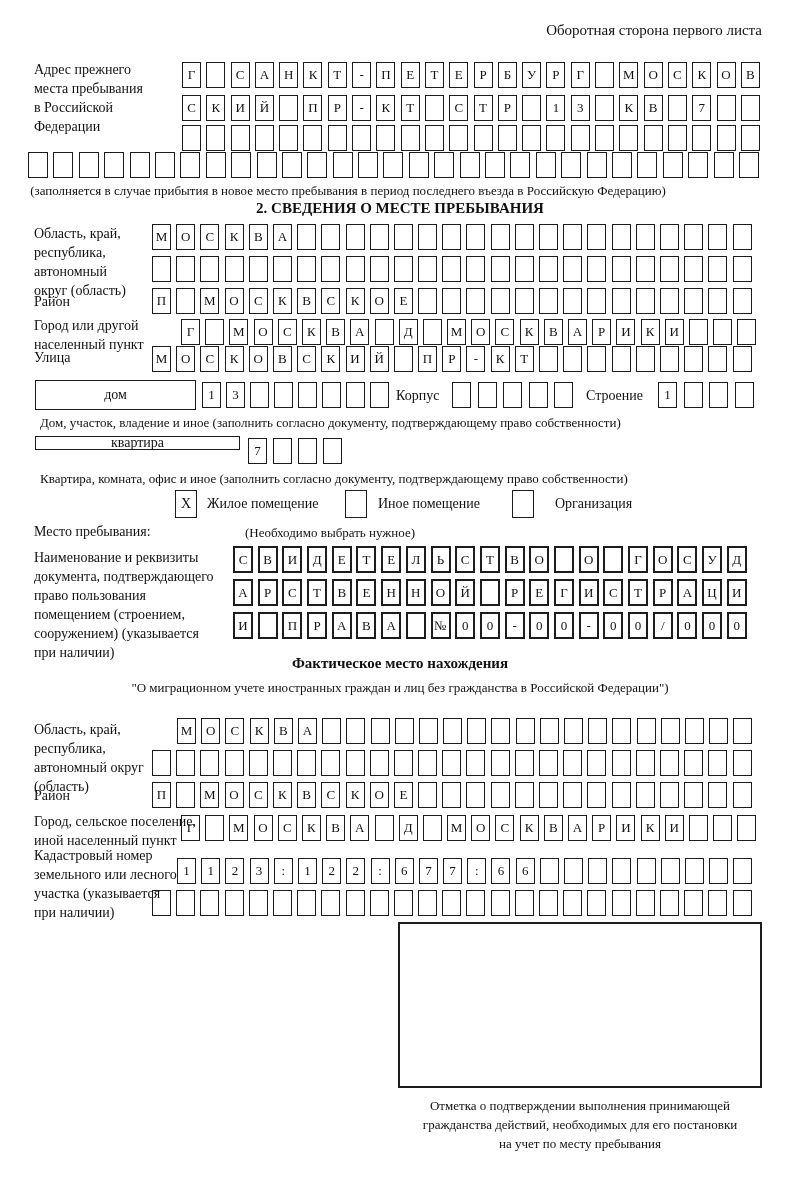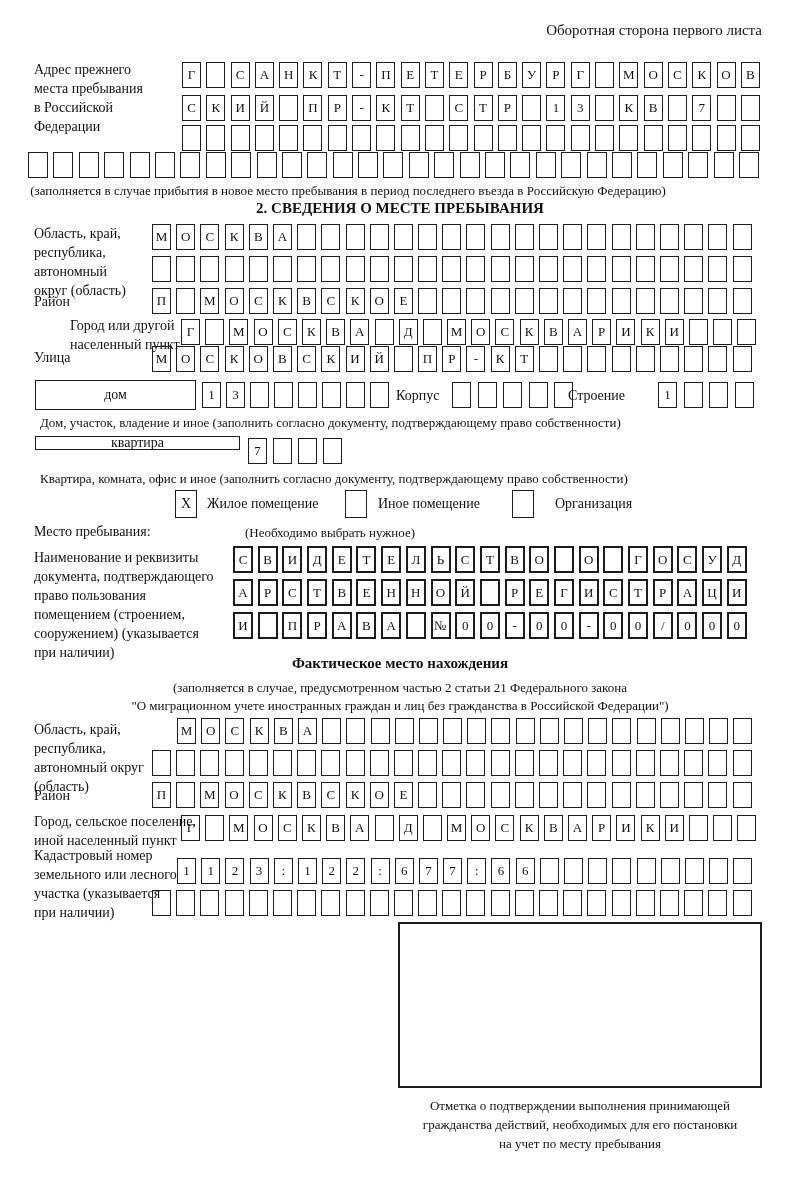--- a/index.html
+++ b/index.html
@@ -231,21 +231,21 @@
     <span class="c"></span>
     <span class="c"></span>
     <span class="c"></span>
     <span class="c"></span>
     <span class="c"></span>
     <span class="c"></span>
     <span class="c"></span>
     <span class="c"></span>
   </div>
 
-<div class="lbl" style="left:34px;top:316px;margin-left:36px;">
+<div class="lbl" style="left:34px;top:316px;">
     <div class="ln">Город или другой</div>
     <div class="ln">населенный пункт</div>
   </div>
 <div class="row" style="left:181px;top:319px;gap:5.2px;">
     <span class="c">Г</span>
     <span class="c"></span>
     <span class="c">М</span>
     <span class="c">О</span>
     <span class="c">С</span>
     <span class="c">К</span>
@@ -310,21 +310,21 @@
     <span class="c"></span>
   </div>
 <div class="inline-lbl" style="left:396px;top:388px;">Корпус</div>
 <div class="row" style="left:452px;top:382px;gap:6.5px;">
     <span class="c"></span>
     <span class="c"></span>
     <span class="c"></span>
     <span class="c"></span>
     <span class="c"></span>
   </div>
-<div class="inline-lbl" style="left:568px;top:388px;">Строение</div>
+<div class="inline-lbl" style="left:586px;top:388px;">Строение</div>
 <div class="row" style="left:658px;top:382px;gap:6.5px;">
     <span class="c">1</span>
     <span class="c"></span>
     <span class="c"></span>
     <span class="c"></span>
   </div>
 <div class="cap" style="left:40px;top:414px;">Дом, участок, владение и иное (заполнить согласно документу, подтверждающему право собственности)</div>
 
 <div class="bigbox" style="left:35px;top:436px;width:205px;height:14px;">квартира</div>
 <div class="row" style="left:248px;top:438px;gap:6px;">
@@ -417,21 +417,20 @@
     <span class="c">0</span>
     <span class="c">0</span>
     <span class="c">/</span>
     <span class="c">0</span>
     <span class="c">0</span>
     <span class="c">0</span>
   </div>
 
 <div class="title" style="left:0;top:655px;">Фактическое место нахождения</div>
 <div class="cap center" style="left:0;top:679px;width:800px;">
-    <div class="ln">(заполняется в случае, предусмотренном частью 2 статьи 21 Федерального закона</div>
     <div class="ln">"О миграционном учете иностранных граждан и лиц без гражданства в Российской Федерации")</div>
   </div>
 
 <div class="lbl" style="left:34px;top:720px;">
     <div class="ln">Область, край,</div>
     <div class="ln">республика,</div>
     <div class="ln">автономный округ</div>
     <div class="ln">(область)</div>
   </div>
 <div class="row" style="left:177px;top:718px;gap:5.2px;">

